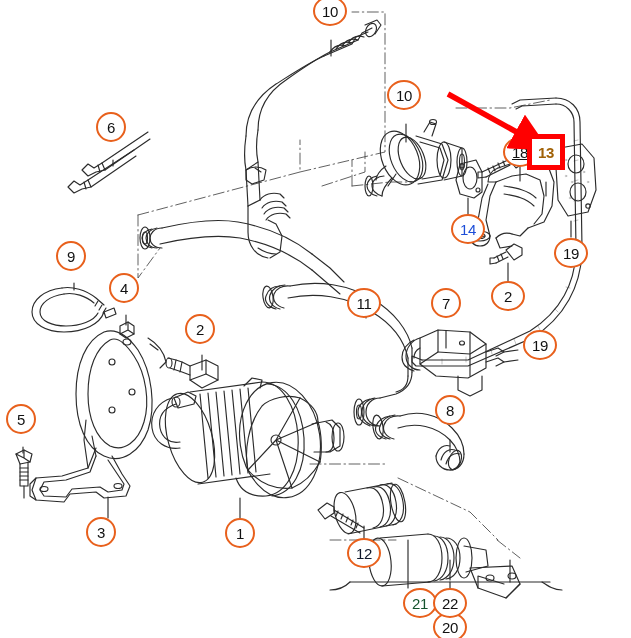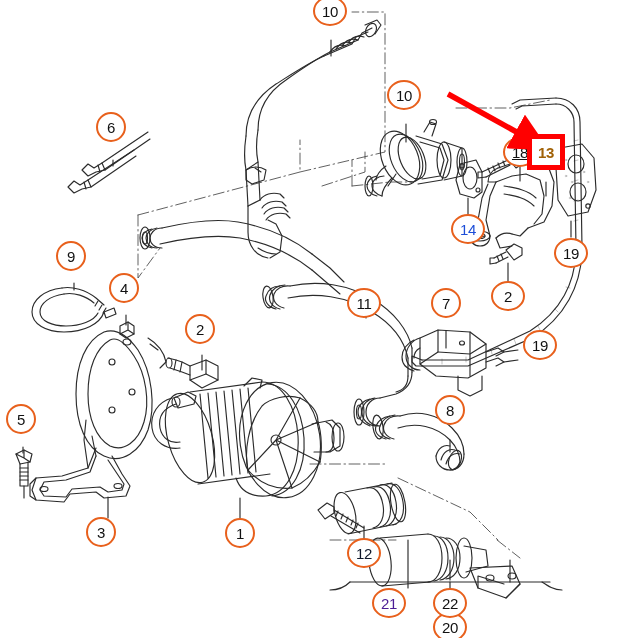--- a/index.html
+++ b/index.html
@@ -421,17 +421,17 @@
       <div class="callout wide" style="left: 364px; top: 272px; border-color: rgb(232, 96, 28); color: rgb(17, 17, 17); margin-top: 16px;">11</div>
       <div class="callout wide" style="left: 364px; top: 553px; border-color: rgb(232, 96, 28); color: #0f172a;">12</div>
       <div class="callout wide hl" style="left: 546px; top: 152px; color: #a16207; box-shadow: rgb(255, 0, 0) 0px 0px 0px 5px;">13</div>
       <div class="callout wide" style="left: 468px; top: 229px; border-color: rgb(232, 96, 28); color: #1d4ed8;">14</div>
       <div class="callout wide" style="left: 404px; top: 95px; border-color: rgb(232, 96, 28); color: rgb(17, 17, 17);">10</div>
       <div class="callout wide" style="left: 571px; top: 253px; border-color: rgb(232, 96, 28); color: rgb(17, 17, 17);">19</div>
       <div class="callout wide" style="left: 508px; top: 296px; border-color: rgb(232, 96, 28); color: rgb(17, 17, 17);">2</div>
       <div class="callout wide" style="left: 520px; top: 152px; border-color: rgb(232, 96, 28); color: rgb(17, 17, 17); text-decoration: underline;">18</div>
       <div class="callout wide" style="left: 540px; top: 345px; border-color: rgb(232, 96, 28); color: rgb(17, 17, 17);">19</div>
       <div class="callout wide" style="left: 450px; top: 627px; border-color: rgb(232, 96, 28); color: rgb(17, 17, 17);">20</div>
-      <div class="callout wide" style="left: 389px; top: 603px; border-color: rgb(232, 96, 28); color: #4c1d95;">21</div>
+      <div class="callout wide" style="left: 420px; top: 603px; border-color: rgb(232, 96, 28); color: #14532d;">21</div>
       <div class="callout wide" style="left: 450px; top: 603px; border-color: rgb(232, 96, 28); color: rgb(17, 17, 17);">22</div>
     </div>
 
 </div>
 
 </body></html>

